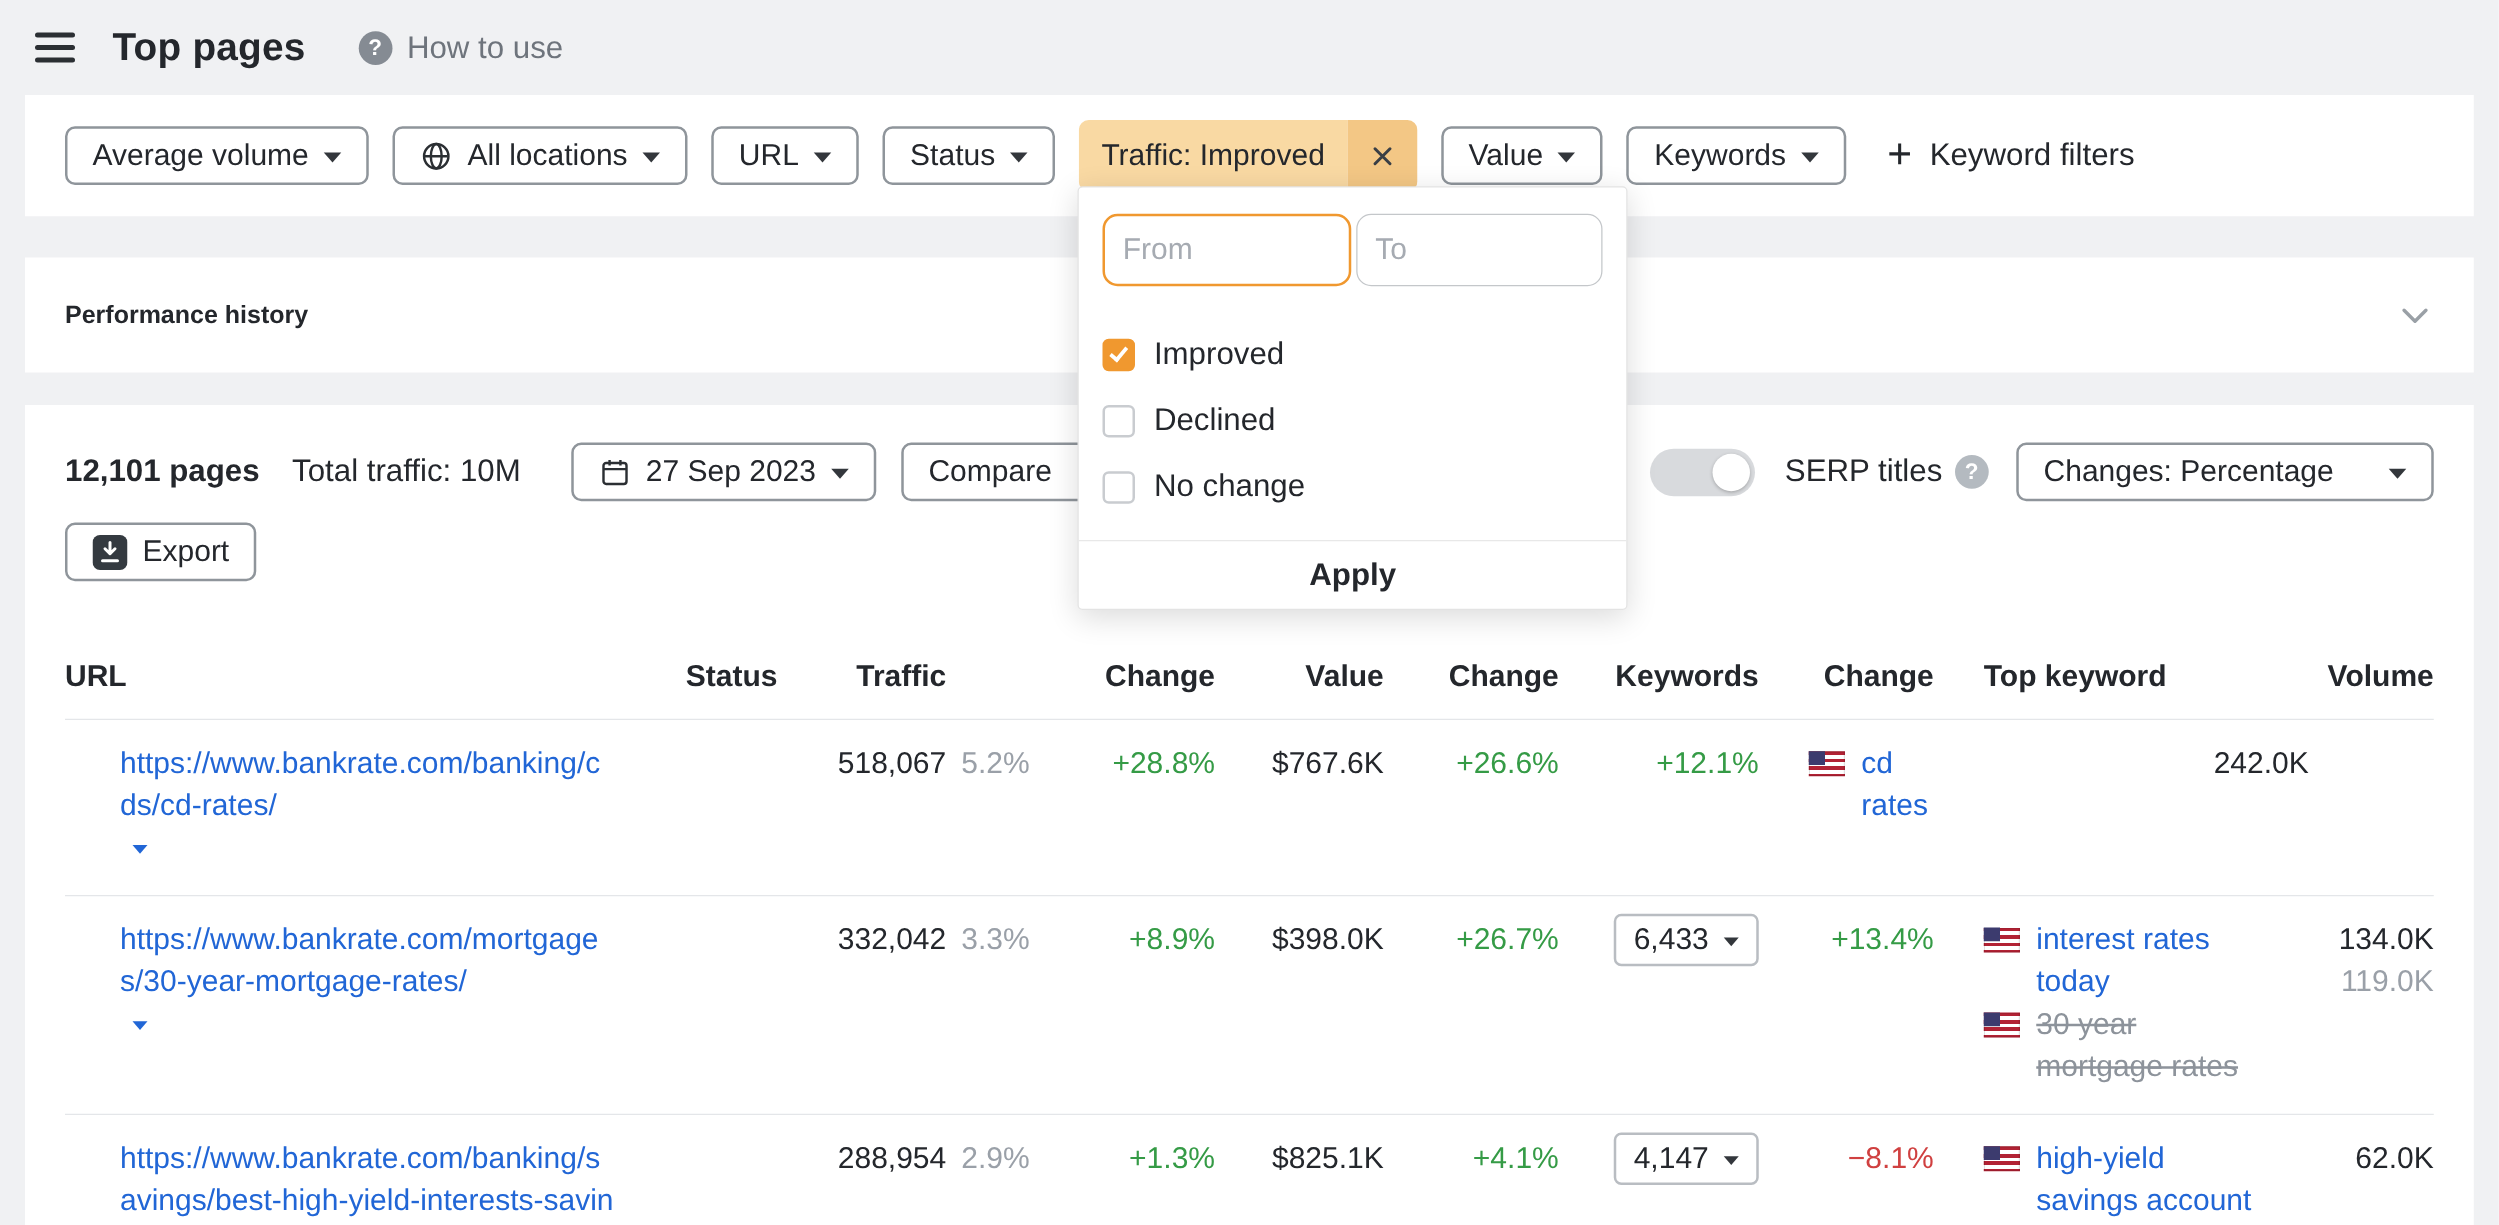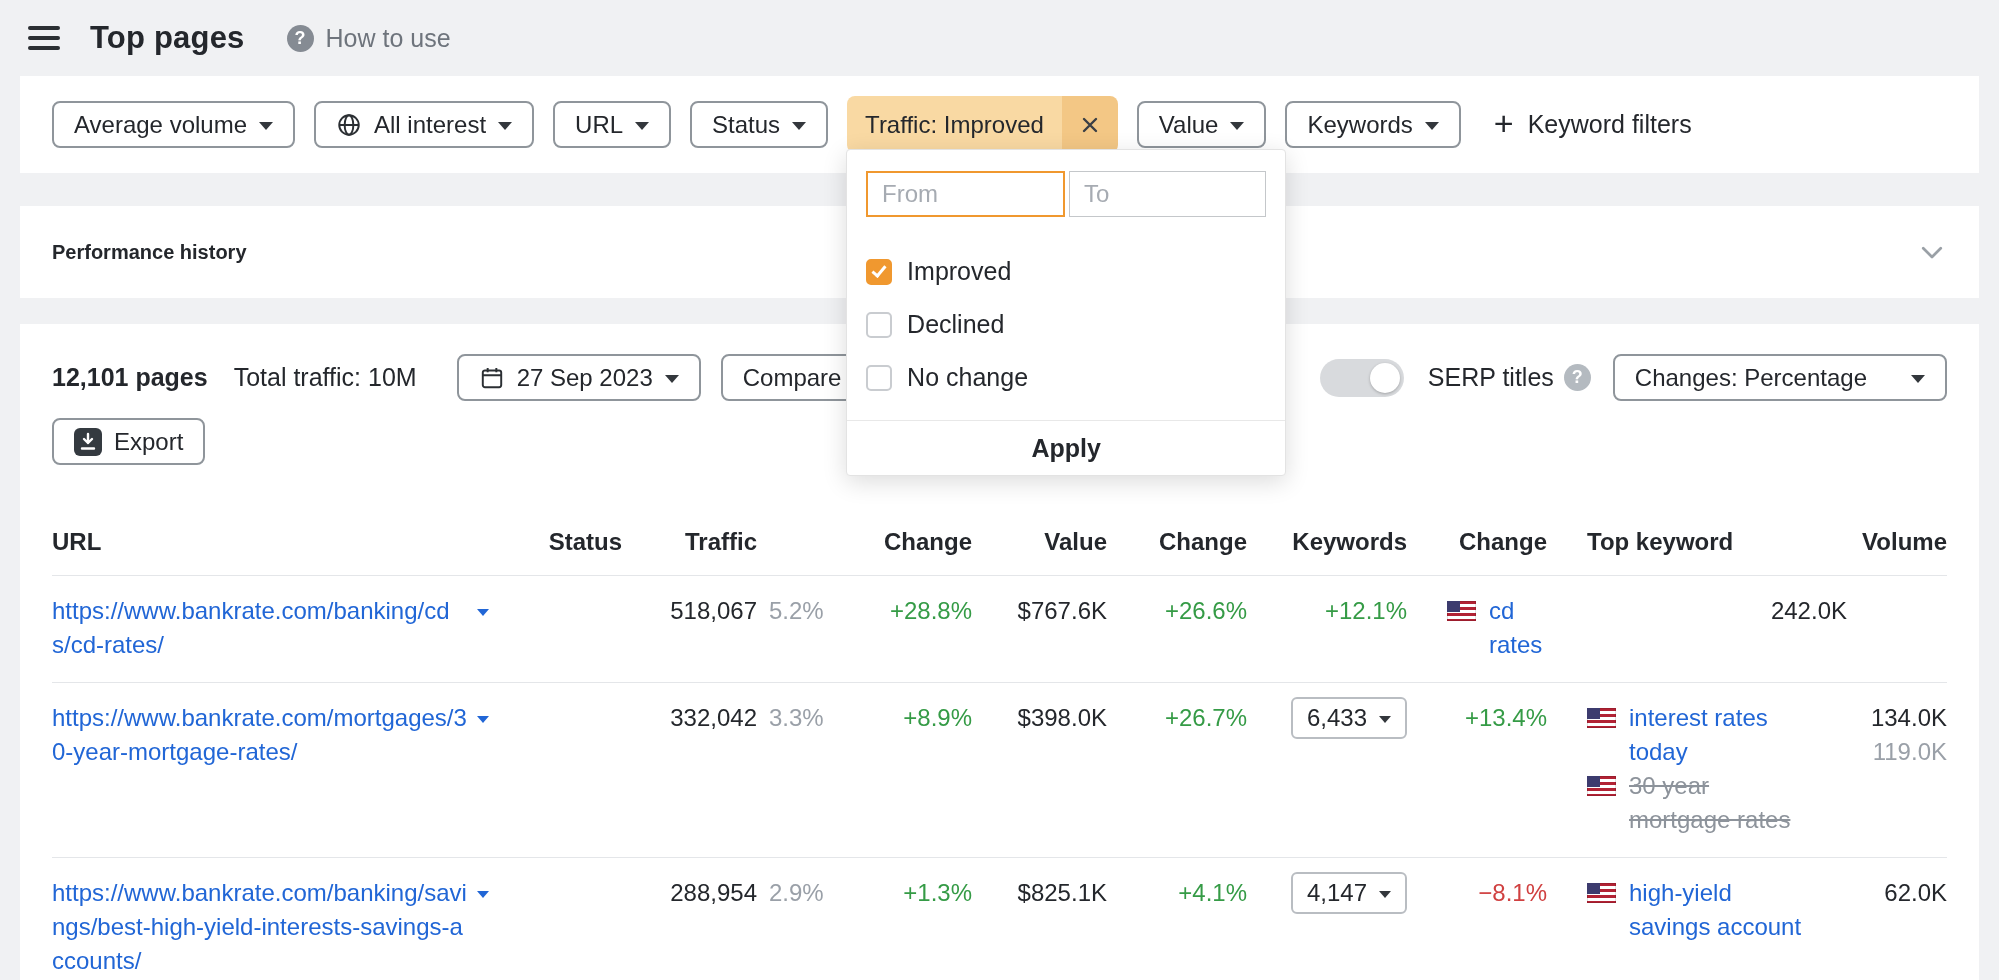--- a/index.html
+++ b/index.html
@@ -47,21 +47,21 @@
   
   .chip-wrap { position: relative; }
   .chip { display: flex; align-items: stretch; height: 57px; border-radius: 8px; overflow: hidden; cursor: pointer; }
   .chip-label { display: flex; align-items: center; padding: 0 18px; background: #f9d9a3; font-size: 24px; white-space: nowrap; }
   .chip-x { display: flex; align-items: center; justify-content: center; width: 56px; background: #f3c785; cursor: pointer; }
 
   .popup { position: absolute; top: 53px; left: -1px; width: 440px; z-index: 100;
            background: #fff; border: 1px solid #e3e3e3; border-radius: 4px;
            box-shadow: 0 6px 24px rgba(0,0,0,.14); }
   .popup-inputs { display: flex; gap: 4px; padding: 21px 19px 0; }
-  .inp { flex: 1; min-width: 0; height: 46px; border: 1px solid #c4c7ca; border-radius: 0;
+  .inp { flex: 1; min-width: 0; height: 58px; border: 1px solid #c4c7ca; border-radius: 12px;
          font-size: 24px; font-family: inherit; padding: 0 14px; color: #24272c; outline: none; }
   .inp::placeholder { color: #a6abb2; }
   .inp.focused { border: 2px solid #f0982f; }
   .opt { display: flex; align-items: center; gap: 15px; padding: 0 19px; margin-top: 24px; font-size: 25px; cursor: pointer; }
   .opt.first { margin-top: 40px; }
   .cb { width: 26px; height: 26px; border-radius: 5px; border: 2px solid #c9ccd0; background: #fff;
         display: inline-flex; align-items: center; justify-content: center; flex: 0 0 auto; }
   .cb.checked { background: #f0982f; border-color: #f0982f; }
   .checkmark { width: 8px; height: 14px; border-right: 3px solid #fff; border-bottom: 3px solid #fff;
                transform: rotate(40deg); margin-top: -4px; }
@@ -88,21 +88,21 @@
   .table { margin-top: 38px; }
   .trow { display: grid; grid-template-columns: 470px 100px 135px 75px 140px 135px 140px 160px 140px 300px auto;
           border-bottom: 1px solid #e4e6e9; }
   .cell { font-size: 24px; line-height: 34px; color: #24272c; }
   .thead .cell { font-weight: 700; padding: 22px 0 16px; }
   .body-row .cell { padding: 18px 0 20px; }
   .r { text-align: right; }
   .share { color: #9aa0a8; padding-left: 12px !important; }
   .pos { color: #359b46; }
   .neg { color: #d04040; }
-  .url-cell { padding-right: 30px !important; }
+  .url-cell { padding-right: 30px !important; margin-left: 44px; }
   .url-link { color: #2166d6; text-decoration: none; cursor: pointer; }
   .url-wrap { display: inline-block; max-width: 415px; word-break: break-all; vertical-align: top; }
   .kw-cell { }
   .kw-box { display: inline-flex; align-items: center; gap: 12px; height: 42px; padding: 0 14px;
             border: 2px solid #b9bdc2; border-radius: 6px; margin-top: -4px; cursor: pointer; }
   .tk-cell { padding-left: 40px !important; }
   .tk-item { display: flex; align-items: flex-start; gap: 13px; }
   .tk-link { color: #2166d6; display: inline-block; max-width: 185px; text-decoration: none; cursor: pointer; }
   .tk-link.st { color: #8d939b; text-decoration: line-through; cursor: default; }
   .us-flag { flex: 0 0 auto; width: 29px; height: 20px; margin-top: 7px; position: relative;
@@ -133,21 +133,21 @@
     <span>Average volume</span>
     <i class="caret"></i>
   </button>
 
   <button class="btn">
     <svg width="26" height="26" viewBox="0 0 24 24" fill="none" stroke="#2b2f33" stroke-width="1.8">
         <circle cx="12" cy="12" r="9"></circle>
         <ellipse cx="12" cy="12" rx="4" ry="9"></ellipse>
         <path d="M3.5 12h17"></path>
       </svg>
-    <span>All interest</span>
+    <span>All locations</span>
     <i class="caret"></i>
   </button>
 
   <button class="btn">
     <span>URL</span>
     <i class="caret"></i>
   </button>
 
   <button class="btn">
     <span>Status</span>

